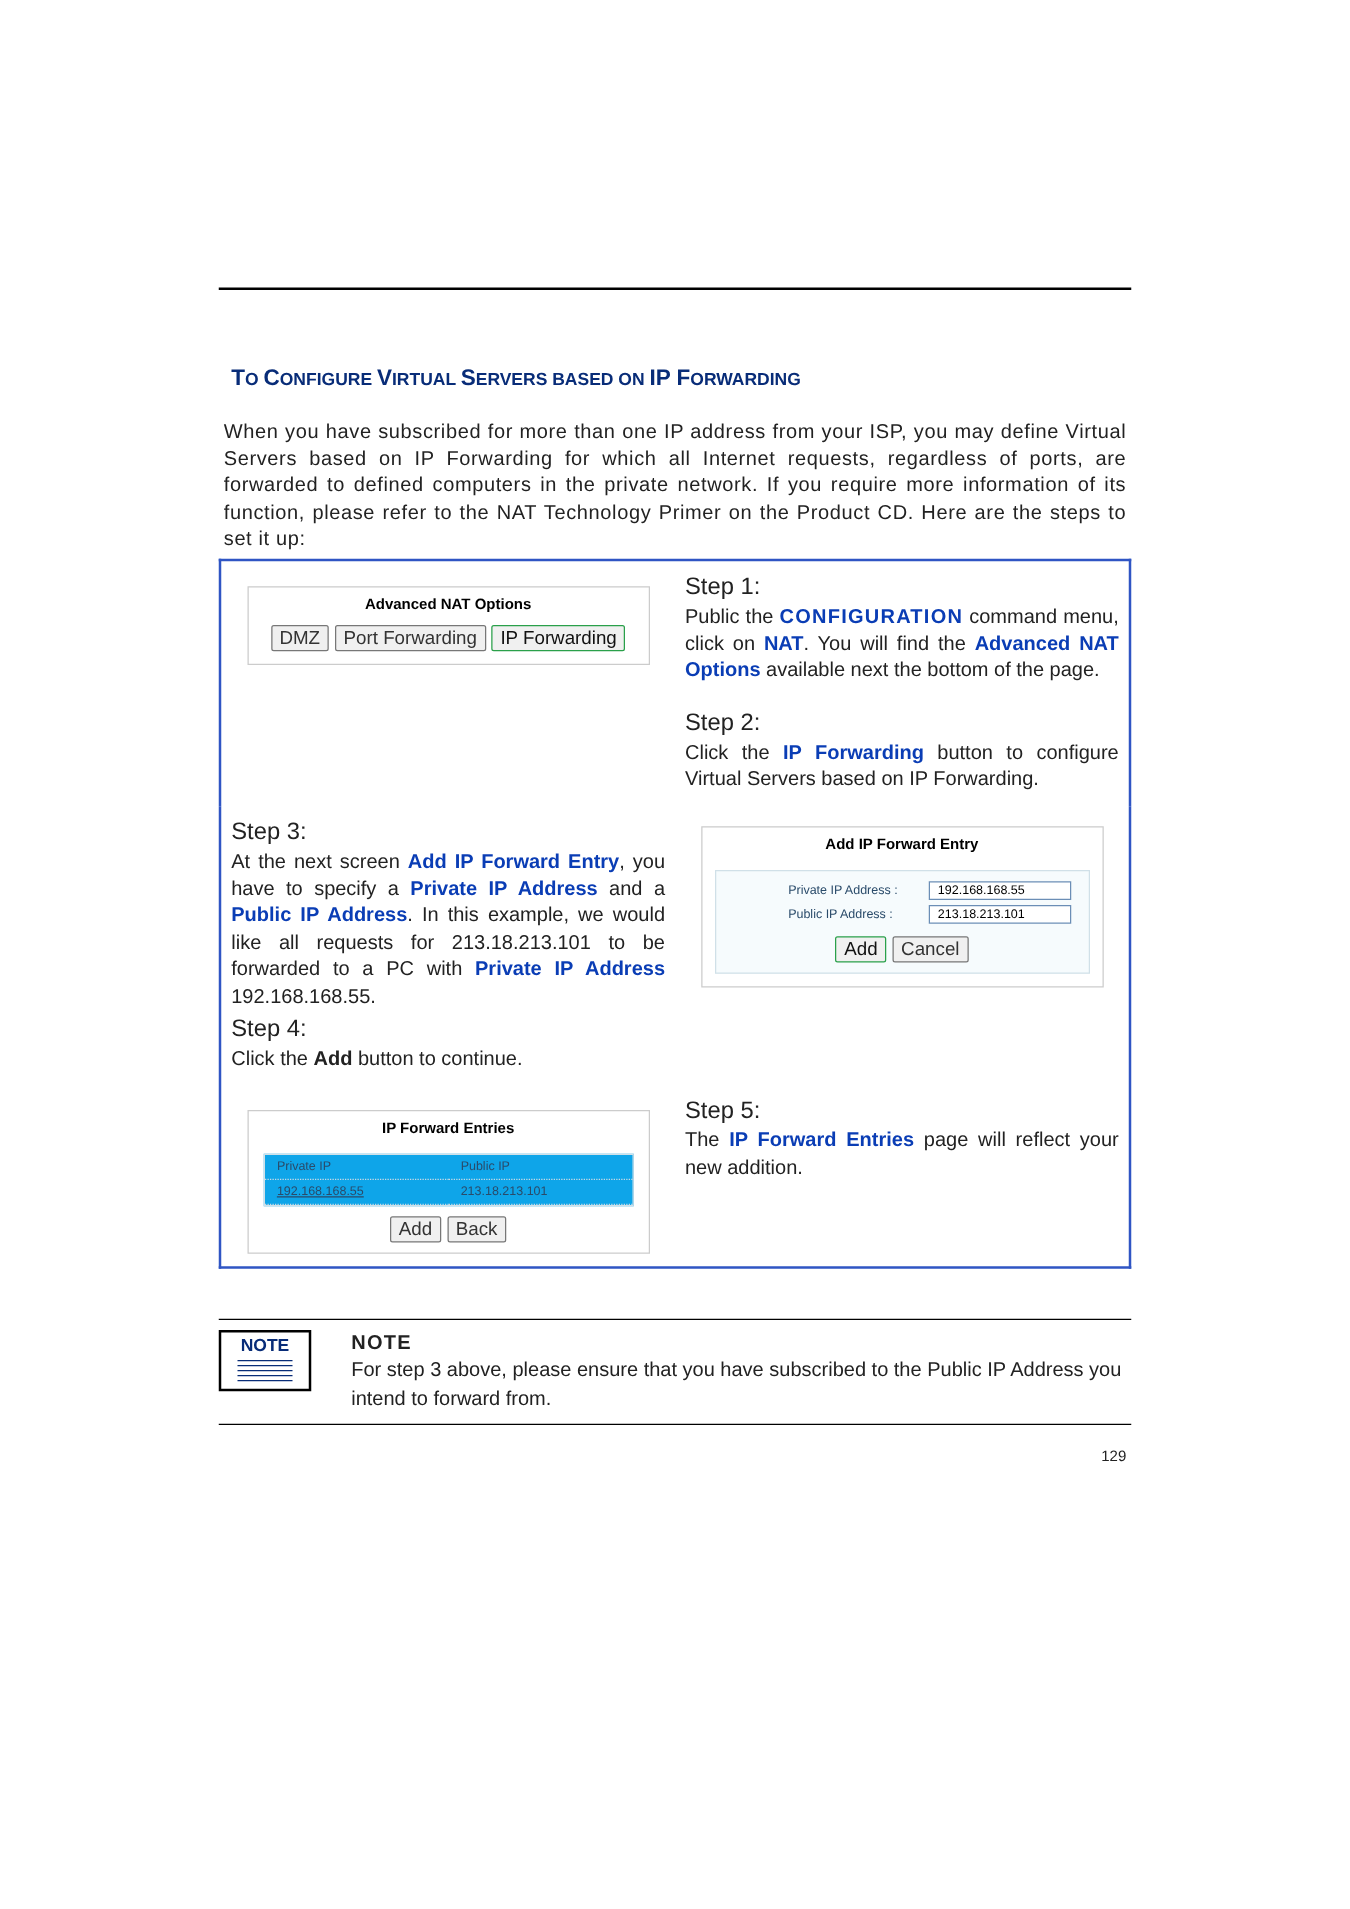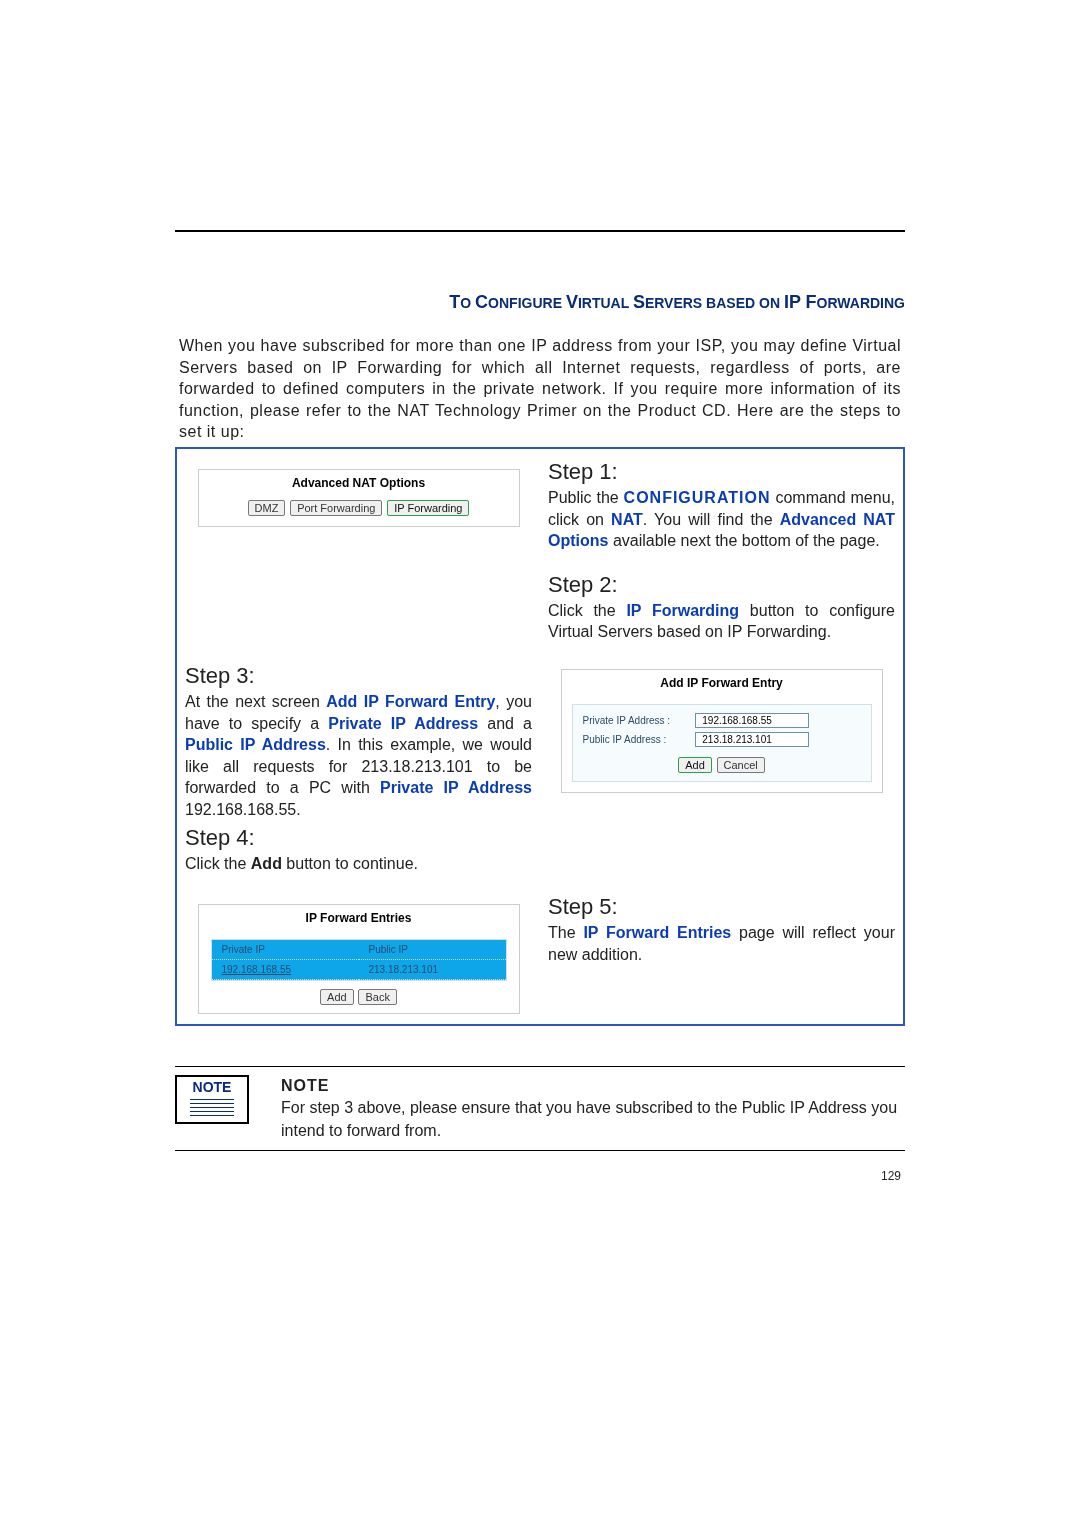--- a/index.html
+++ b/index.html
@@ -19,21 +19,20 @@
     border-top: 2px solid #000;
     margin-bottom: 60px;
   }
   .section-title {
     font-size: 16px;
     font-weight: bold;
     color: #082c78;
     padding-left: 10px;
     margin-bottom: 22px;
     font-family: Verdana, sans-serif;
-    text-align: right;
   }
   .intro {
     font-size: 16px;
     color: #222;
     text-align: justify;
     line-height: 1.35;
     letter-spacing: 0.5px;
     padding: 0 4px;
     margin-bottom: 4px;
   }
@@ -66,27 +65,27 @@
     text-align: center;
     padding-bottom: 10px;
     font-size: 10px;
   }
   .smallbtn {
     display: inline-block;
     border: 1px solid #777;
     border-radius: 2px;
     padding: 1px 6px;
     background: #f0f0f0;
-    font-size: 11px;
+    font-size: 15px;
     margin: 0 1px;
     color: #333;
   }
   .smallbtn.active { border-color: #2aa04a; color: #111; }
   .step-head {
-    font-size: 22px;
+    font-size: 19px;
     color: #222;
     margin-bottom: 2px;
   }
   .step-body {
     font-size: 16px;
     text-align: justify;
     line-height: 1.35;
     color: #222;
   }
   .kw-blue { color: #0a3db5; font-weight: bold; }
@@ -105,21 +104,21 @@
   }
   .add-entry-inner {
     border: 1px solid #d0e0e8;
     margin: 4px 10px 10px;
     padding: 8px 10px;
     background: #f6fbfd;
     font-size: 10px;
     color: #2a4b6a;
   }
   .add-entry-inner .row { margin-bottom: 4px; }
-  .add-entry-inner .lbl { display:inline-block; width: 110px; }
+  .add-entry-inner .lbl { display:inline-block; width: 110px; margin-left: 48px; }
   .add-entry-inner .inp {
     display: inline-block;
     border: 1px solid #6b8eb6;
     background: #fff;
     padding: 1px 6px;
     width: 100px;
     color: #000;
     font-size: 10px;
   }
   .entries-panel {

